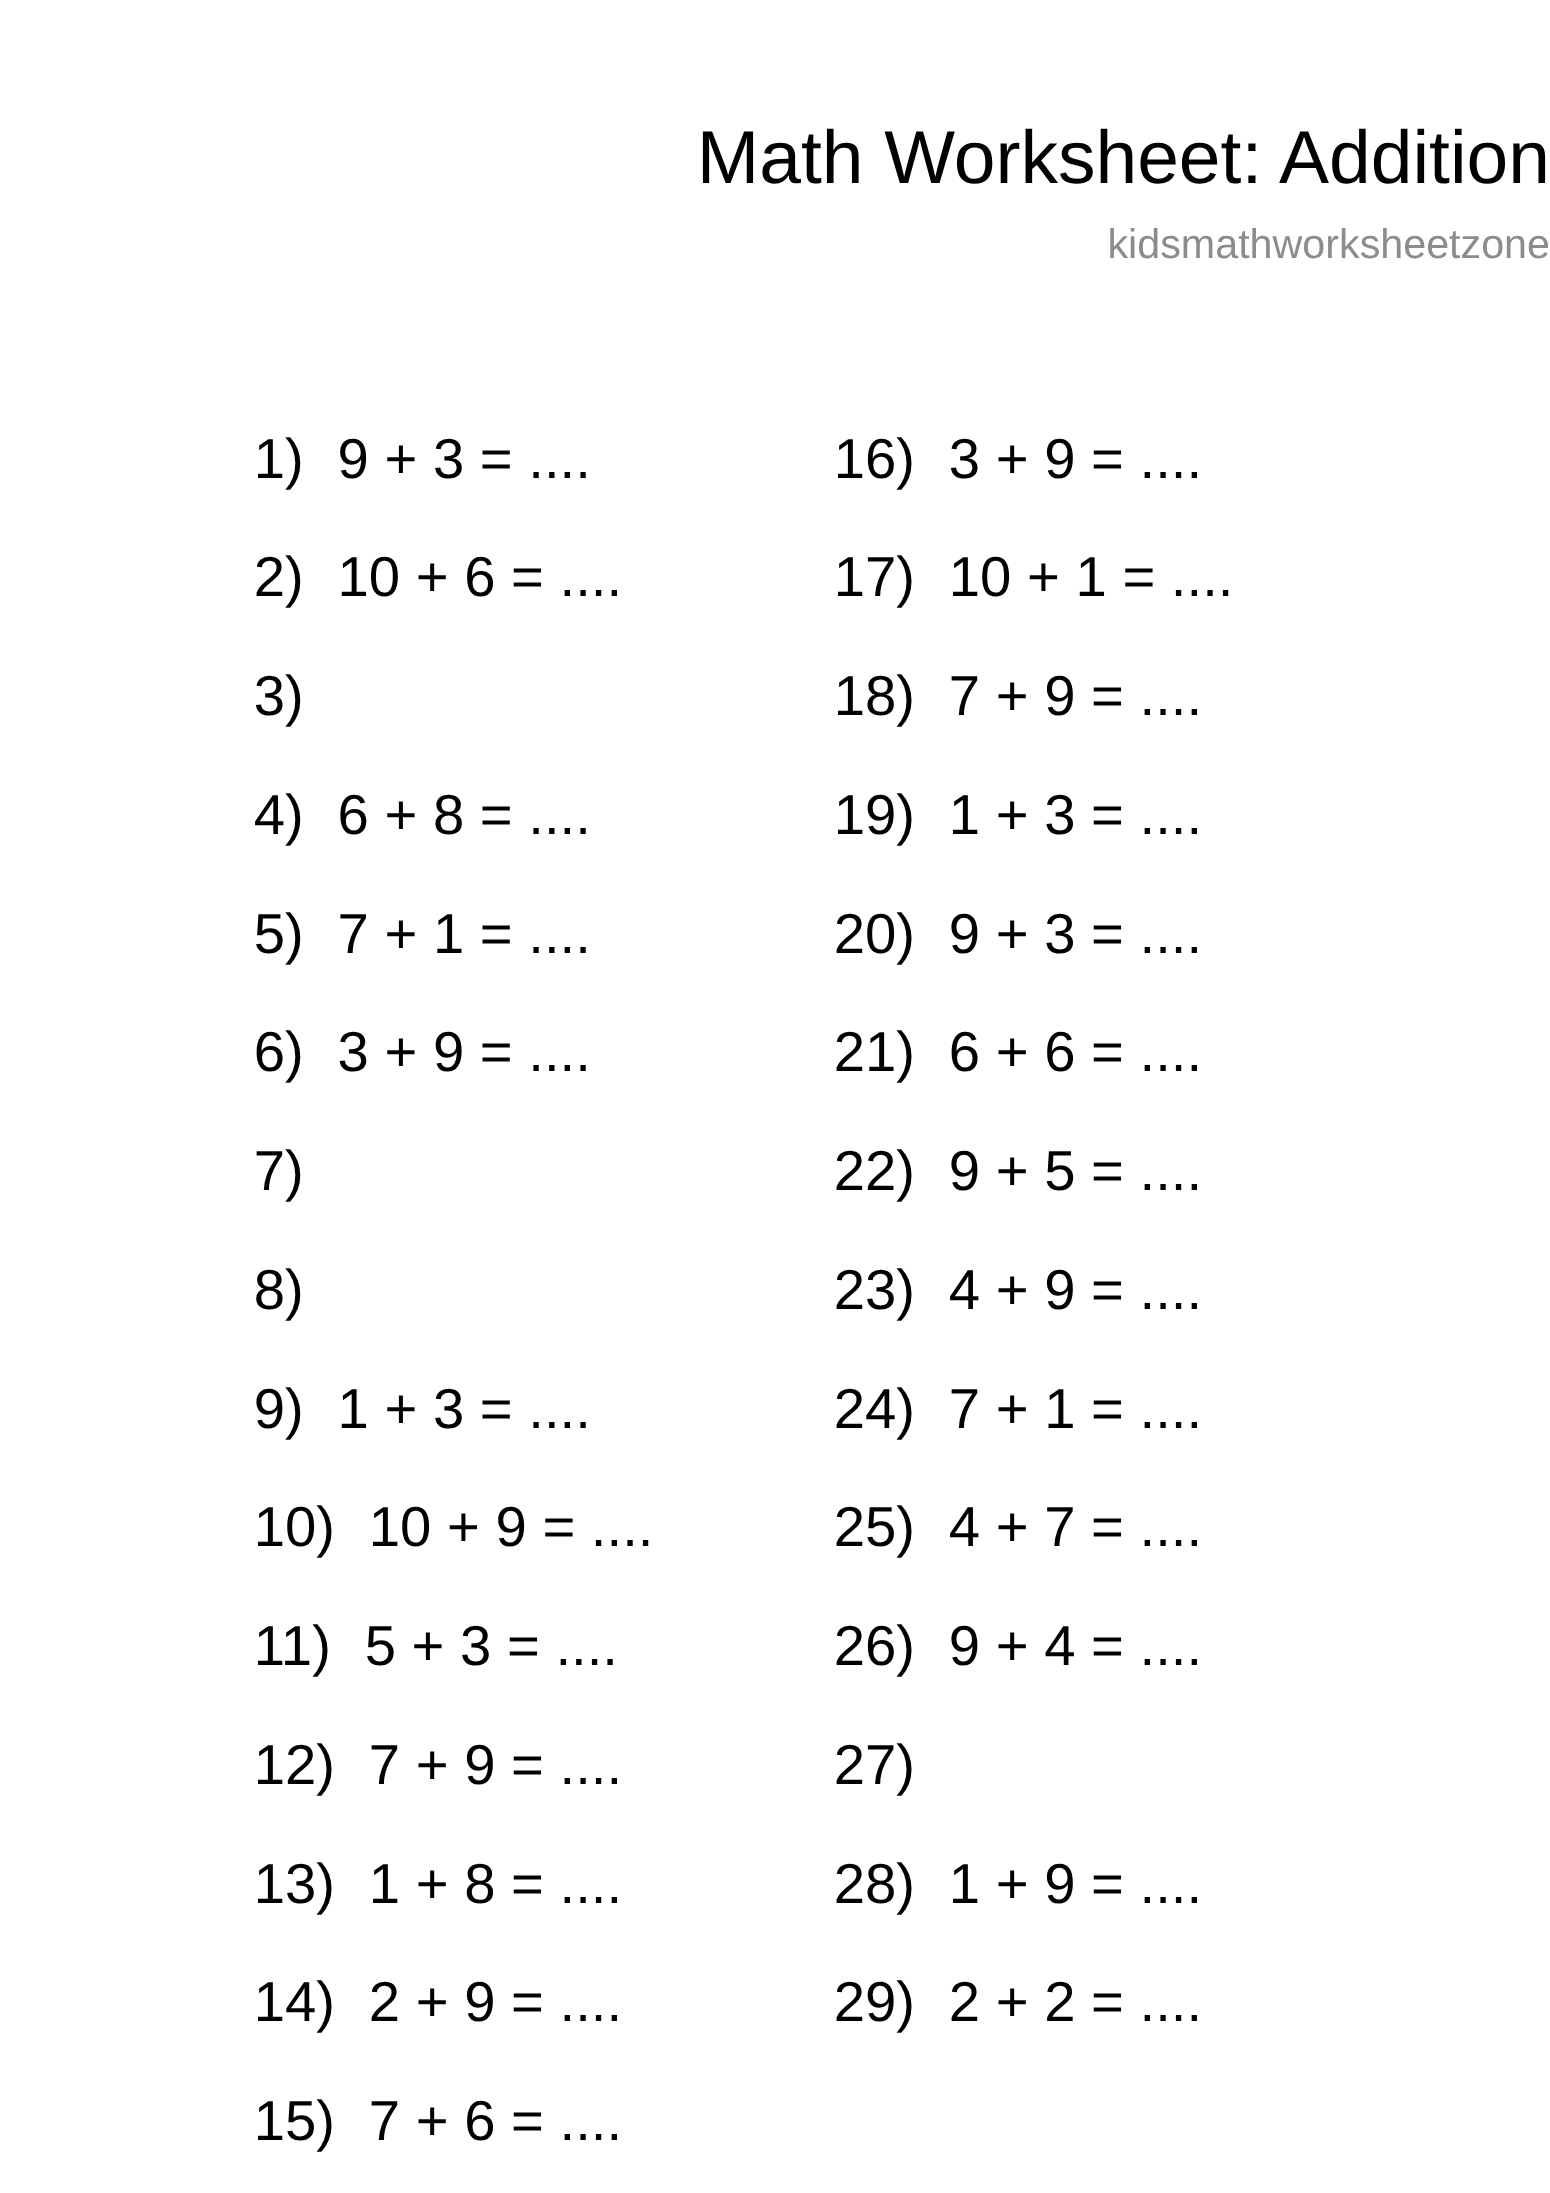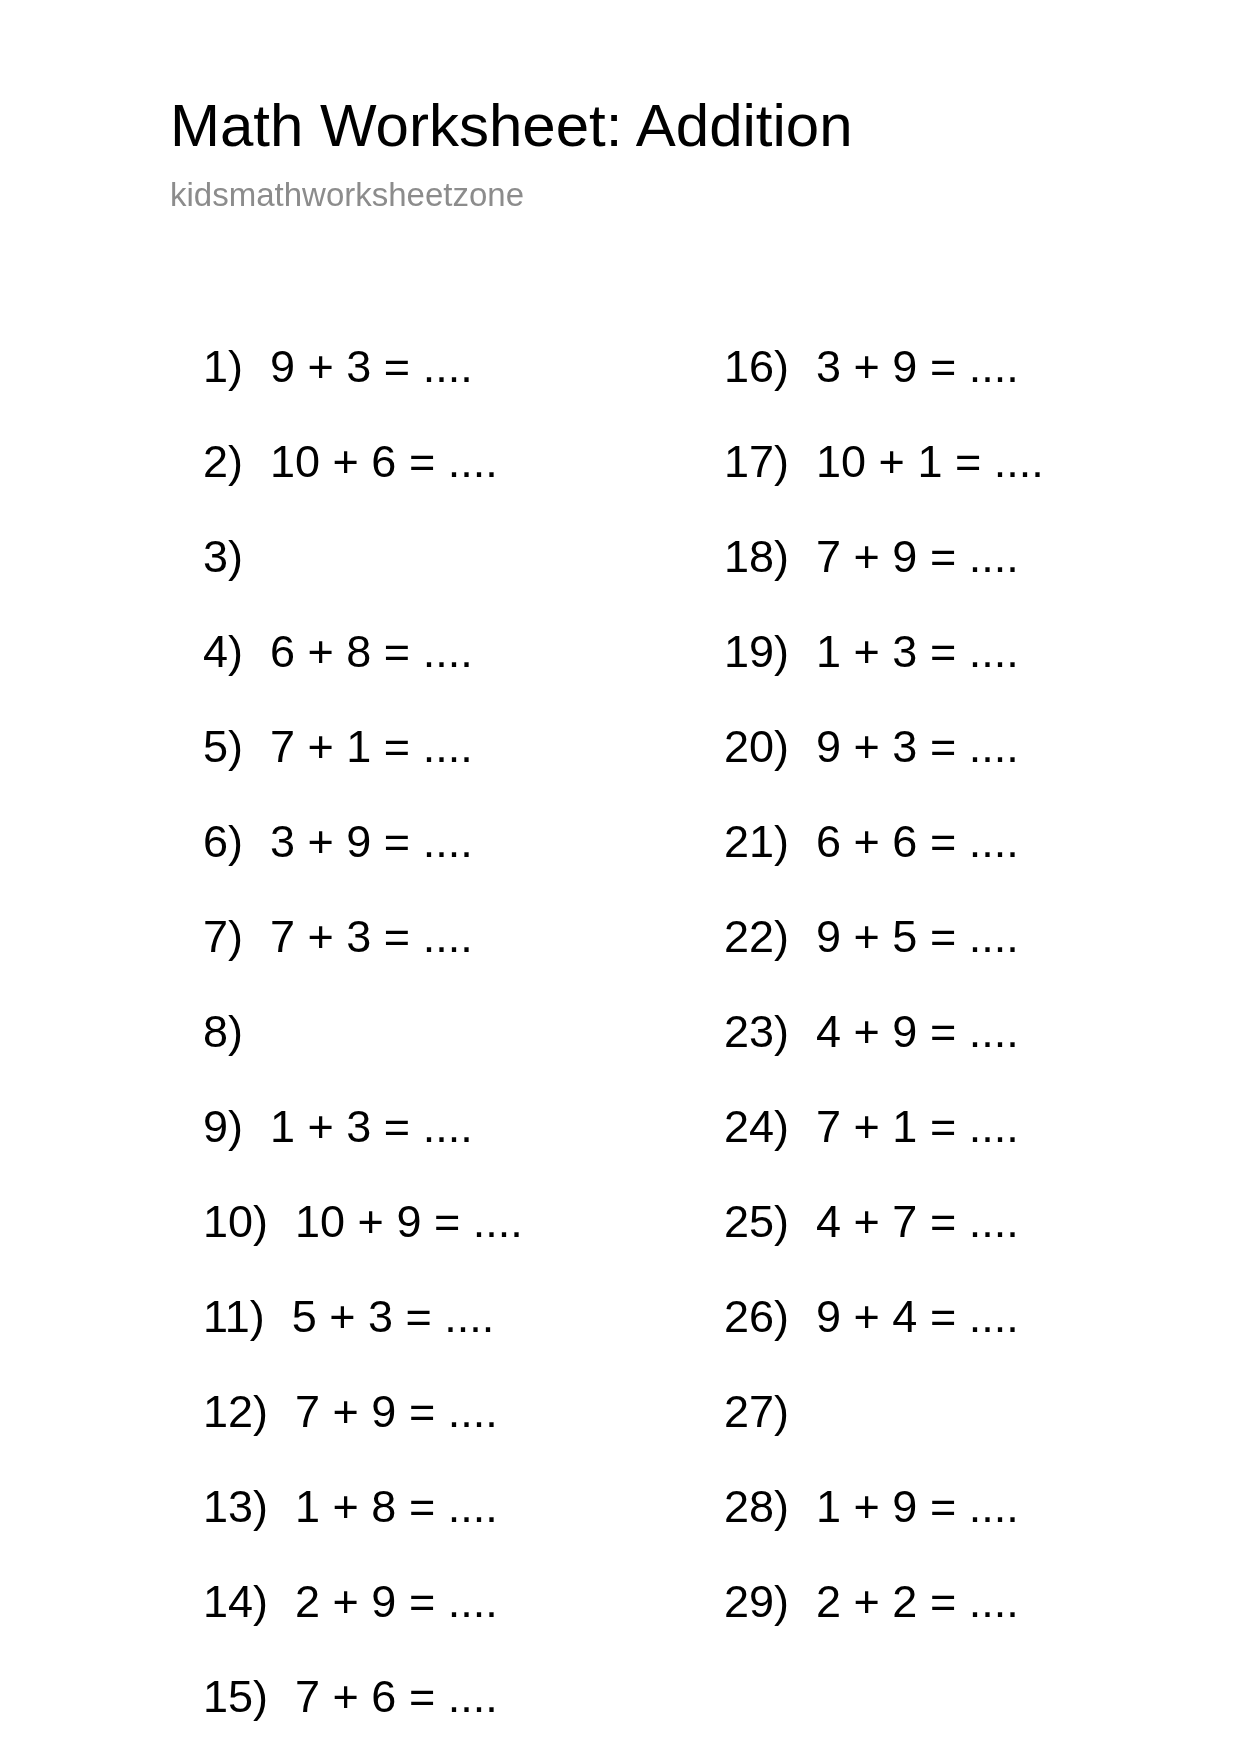--- a/index.html
+++ b/index.html
@@ -16,21 +16,21 @@
     font-family: "Liberation Sans", sans-serif;
     color: var(--color-text);
     position: relative;
     overflow: hidden;
   }
   .header {
     position: absolute;
     top: 96px;
     left: 170px;
     width: 1070px;
-    text-align: left;
+    text-align: right;
   }
   .title {
     font-size: 60px;
     font-weight: 400;
     line-height: 60px;
     margin: 0;
     color: var(--color-text);
     white-space: nowrap;
   }
   .subtitle {
@@ -40,21 +40,21 @@
     color: var(--color-subtitle);
     white-space: nowrap;
   }
   .col {
     position: absolute;
     top: 344px;
     font-size: 45px;
     line-height: 45px;
   }
   .col-left  { left: 203px; }
-  .col-right { left: 724px; }
+  .col-right { left: 667px; }
   .row {
     height: 95px;
     display: flex;
     align-items: flex-start;
     gap: 27px;
     white-space: nowrap;
   }
   .num, .eq { display: inline-block; }
 </style>
 </head>
@@ -86,21 +86,20 @@
     <div class="row">
       <span class="num">5)</span>
       <span class="eq">7 + 1 = ....</span>
     </div>
     <div class="row">
       <span class="num">6)</span>
       <span class="eq">3 + 9 = ....</span>
     </div>
     <div class="row">
       <span class="num">7)</span>
-      <span class="eq">7 + 3 = ....</span>
     </div>
     <div class="row">
       <span class="num">8)</span>
     </div>
     <div class="row">
       <span class="num">9)</span>
       <span class="eq">1 + 3 = ....</span>
     </div>
     <div class="row">
       <span class="num">10)</span>

